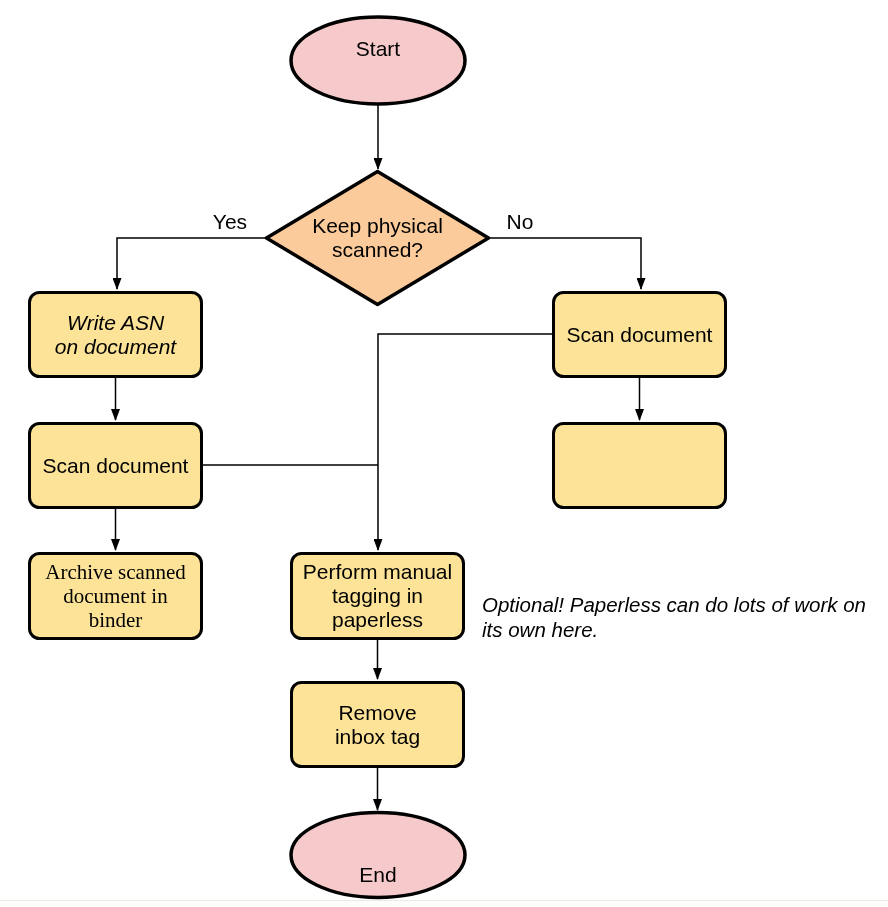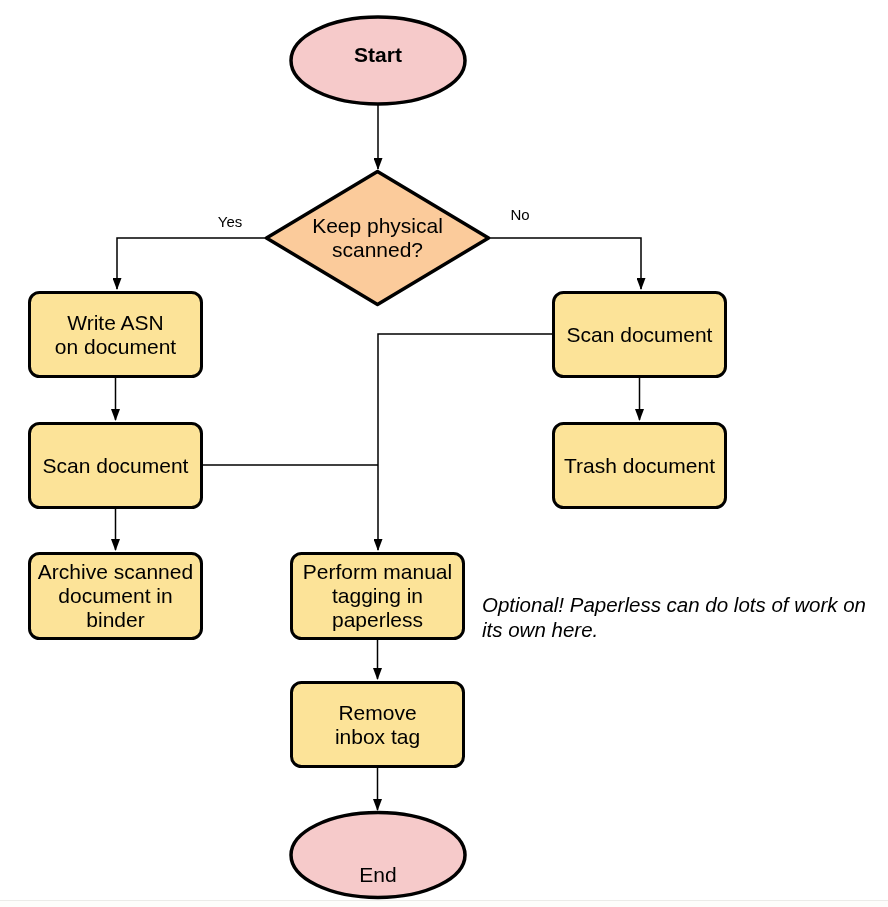--- a/index.html
+++ b/index.html
@@ -37,21 +37,21 @@
     justify-content:center;
     text-align:center;
     font-size:21px;
     line-height:24px;
     white-space:pre;
     pointer-events:none;
   }
   .edge-label{
     position:absolute;
     text-align:center;
-    font-size:15px;
+    font-size:21px;
     line-height:24px;
     white-space:pre;
   }
   .annotation{
     position:absolute;
     left:482px;
     top:592px;
     width:410px;
     font-size:20.5px;
     line-height:25px;
@@ -68,32 +68,32 @@
   }
   .bottom-strip{
     position:absolute;
     left:0;
     top:901px;
     width:888px;
     height:6px;
     background:#fdfdfb;
   }
   
-  #lbl-start{left:290px;top:11px;width:176px;height:88px;font-weight:bold;}
+  #lbl-start{left:290px;top:5px;width:176px;height:88px;}
   #lbl-decision{left:265px;top:171px;width:225px;height:134px;}
-  #lbl-write-asn{left:28px;top:291px;width:175px;height:87px;}
+  #lbl-write-asn{left:28px;top:291px;width:175px;height:87px;font-style:italic;}
   #lbl-scan-left{left:28px;top:422px;width:175px;height:87px;}
-  #lbl-archive{left:28px;top:552px;width:175px;height:88px;}
+  #lbl-archive{left:28px;top:552px;width:175px;height:88px;font-family:Liberation Serif, serif;}
   #lbl-scan-right{left:552px;top:291px;width:175px;height:87px;}
   #lbl-trash{left:552px;top:422px;width:175px;height:87px;}
   #lbl-tagging{left:290px;top:552px;width:175px;height:88px;}
   #lbl-remove{left:290px;top:681px;width:175px;height:87px;}
   #lbl-end{left:290px;top:832px;width:176px;height:86px;}
   #lbl-yes{left:198px;top:210px;width:64px;}
-  #lbl-no{left:488px;top:203px;width:64px;}
+  #lbl-no{left:488px;top:210px;width:64px;}
 </style>
 </head>
 <body>
 
 <div class="canvas">
 
   <svg class="layer" width="888" height="907" viewBox="0 0 888 907">
     <defs>
       <marker id="arrow" markerWidth="12" markerHeight="9" refX="11" refY="4.5" orient="auto" markerUnits="userSpaceOnUse">
         <path d="M0,0 L12,4.5 L0,9 Z" fill="#000"></path>
@@ -126,21 +126,20 @@
   <div id="lbl-start" class="node-label">Start</div>
   <div id="lbl-decision" class="node-label">Keep physical
 scanned?</div>
   <div id="lbl-write-asn" class="node-label">Write ASN
 on document</div>
   <div id="lbl-scan-left" class="node-label">Scan document</div>
   <div id="lbl-archive" class="node-label">Archive scanned
 document in
 binder</div>
   <div id="lbl-scan-right" class="node-label">Scan document</div>
-  <div id="lbl-trash" class="node-label">Trash document</div>
   <div id="lbl-remove" class="node-label">Remove
 inbox tag</div>
   <div id="lbl-tagging" class="node-label">Perform manual
 tagging in
 paperless</div>
   <div id="lbl-end" class="node-label">End</div>
 
   <div id="lbl-yes" class="edge-label">Yes</div>
   <div id="lbl-no" class="edge-label">No</div>
 

